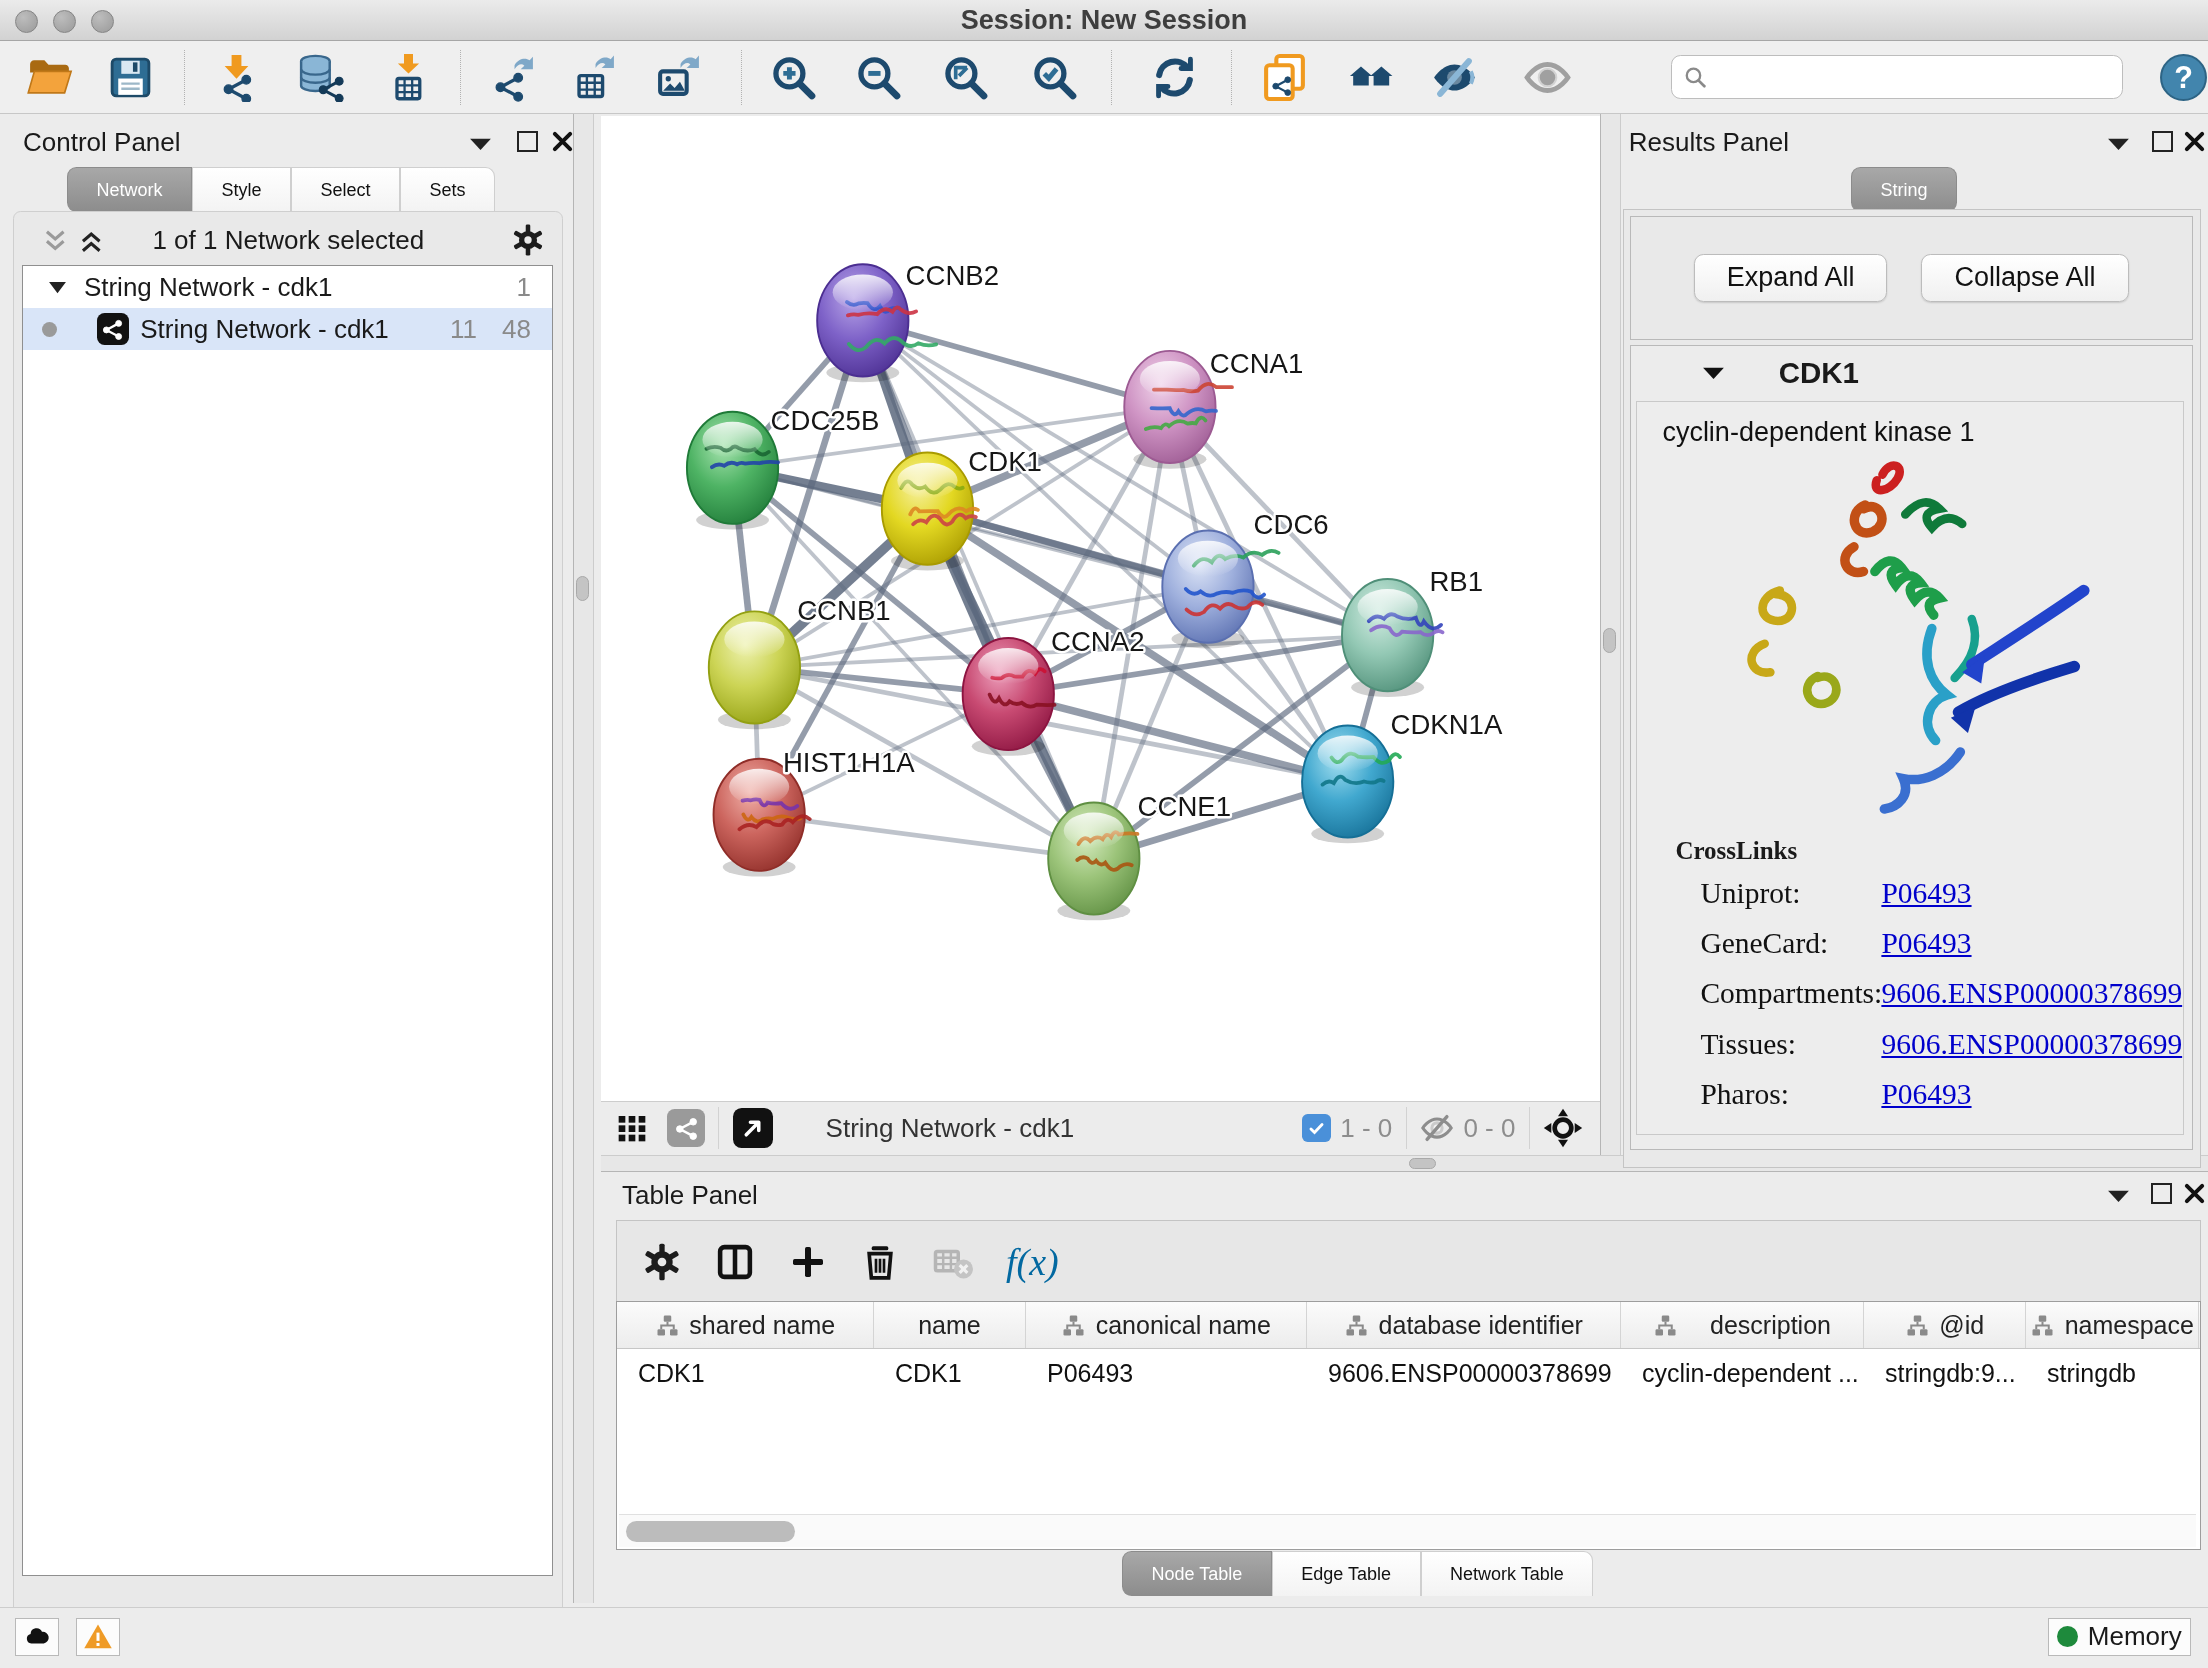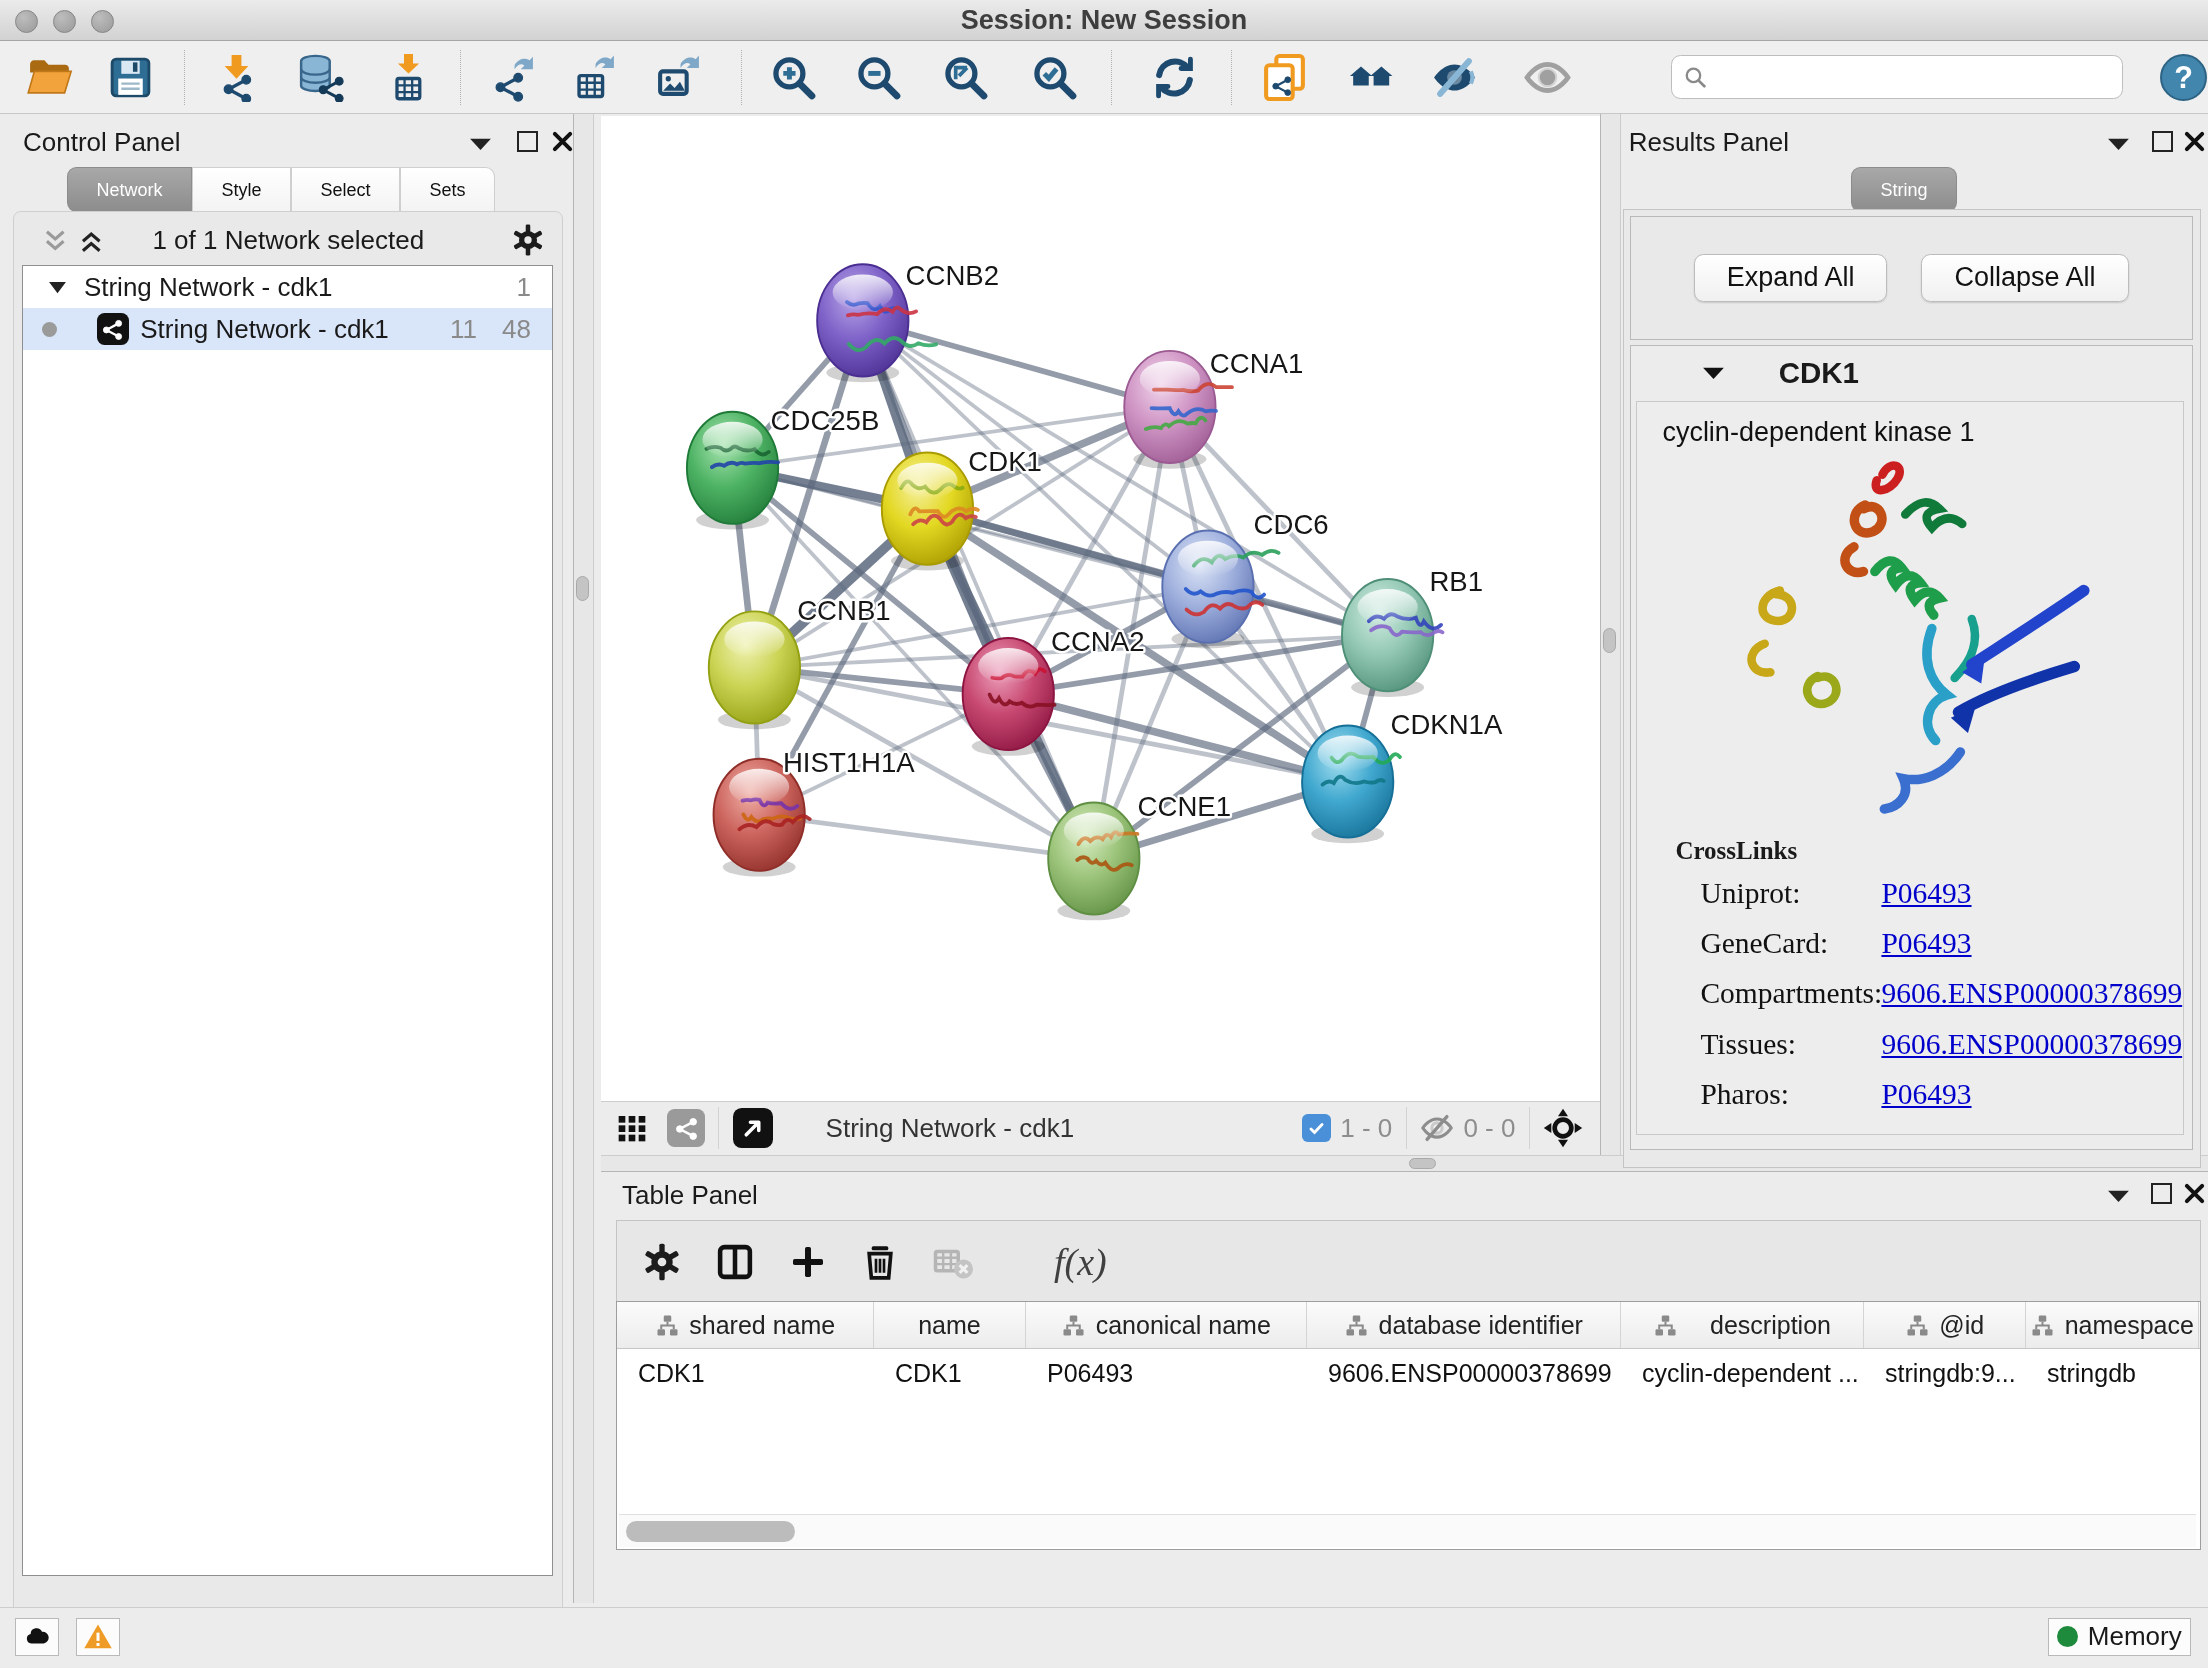--- a/index.html
+++ b/index.html
@@ -83,21 +83,21 @@
   .tdcell{display:flex;align-items:center;font-size:25px;color:#111;padding-left:21px;box-sizing:border-box;overflow:hidden;white-space:nowrap;}
   #tp-scroll{position:absolute;left:1.9px;bottom:1.9px;width:1577px;height:32px;background:#fafafa;border-top:1px solid #e0e0e0;}
   #tp-thumb{position:absolute;left:7.6px;top:5.7px;width:169px;height:21px;border-radius:10.5px;background:#bcbcbc;}
   #tp-tabs{position:absolute;left:521px;top:379px;display:flex;}
   
   #statusbar{position:absolute;left:0;top:1607px;width:2208px;height:61px;background:#ececec;border-top:1.9px solid #cdcdcd;box-sizing:border-box;}
   .sbtn{position:absolute;top:9.5px;height:38px;background:#fcfcfc;border:1.9px solid #b9b9b9;box-sizing:border-box;display:flex;align-items:center;justify-content:center;}
   #memory-btn{right:17px;width:143px;gap:9.5px;font-size:26px;margin-left:12px;}
   .gdot{width:21px;height:21px;border-radius:50%;background:#1e8a3c;}
   .gray-disabled{opacity:.45;}
-  .fx{font-family:"Liberation Serif","DejaVu Serif",serif;font-style:italic;font-size:38px;color:#404040;margin-left:48px;}
+  .fx{font-family:"Liberation Serif","DejaVu Serif",serif;font-style:italic;font-size:38px;color:#0369a1;}
 </style>
 </head>
 <body>
 
 <svg width="0" height="0" style="position:absolute">
   <defs>
     <g id="sym-share">
         <circle cx="19" cy="5" r="3.4"></circle>
         <circle cx="5" cy="12.5" r="3.4"></circle>
         <circle cx="19" cy="20" r="3.4"></circle>
@@ -820,20 +820,25 @@
           <div class="tdcell" style="width: 243px;">cyclin-dependent ...</div>
           <div class="tdcell" style="width: 162px;">stringdb:9...</div>
           <div class="tdcell" style="width: 173px;">stringdb</div>
         </div>
       </div>
     <div id="tp-scroll">
       <div id="tp-thumb"></div>
     </div>
   </div>
 
+  <div id="tp-tabs">
+    <div class="tab sel">Node Table</div>
+    <div class="tab">Edge Table</div>
+    <div class="tab last">Network Table</div>
+  </div>
 </div>
 
 <div id="statusbar">
   <div class="sbtn" style="left:15px;width:44px">
     <svg width="28.5" height="28.5" viewBox="0 0 24 24">
       <path d="M7 18a4 4 0 0 1-.6-7.9A5 5 0 0 1 16 8.3A3.8 3.8 0 0 1 17.5 18z" fill="#111"></path>
       </svg>
   </div>
   <div class="sbtn" style="left:76px;width:44px">
     <svg width="30" height="30" viewBox="0 0 24 24">

